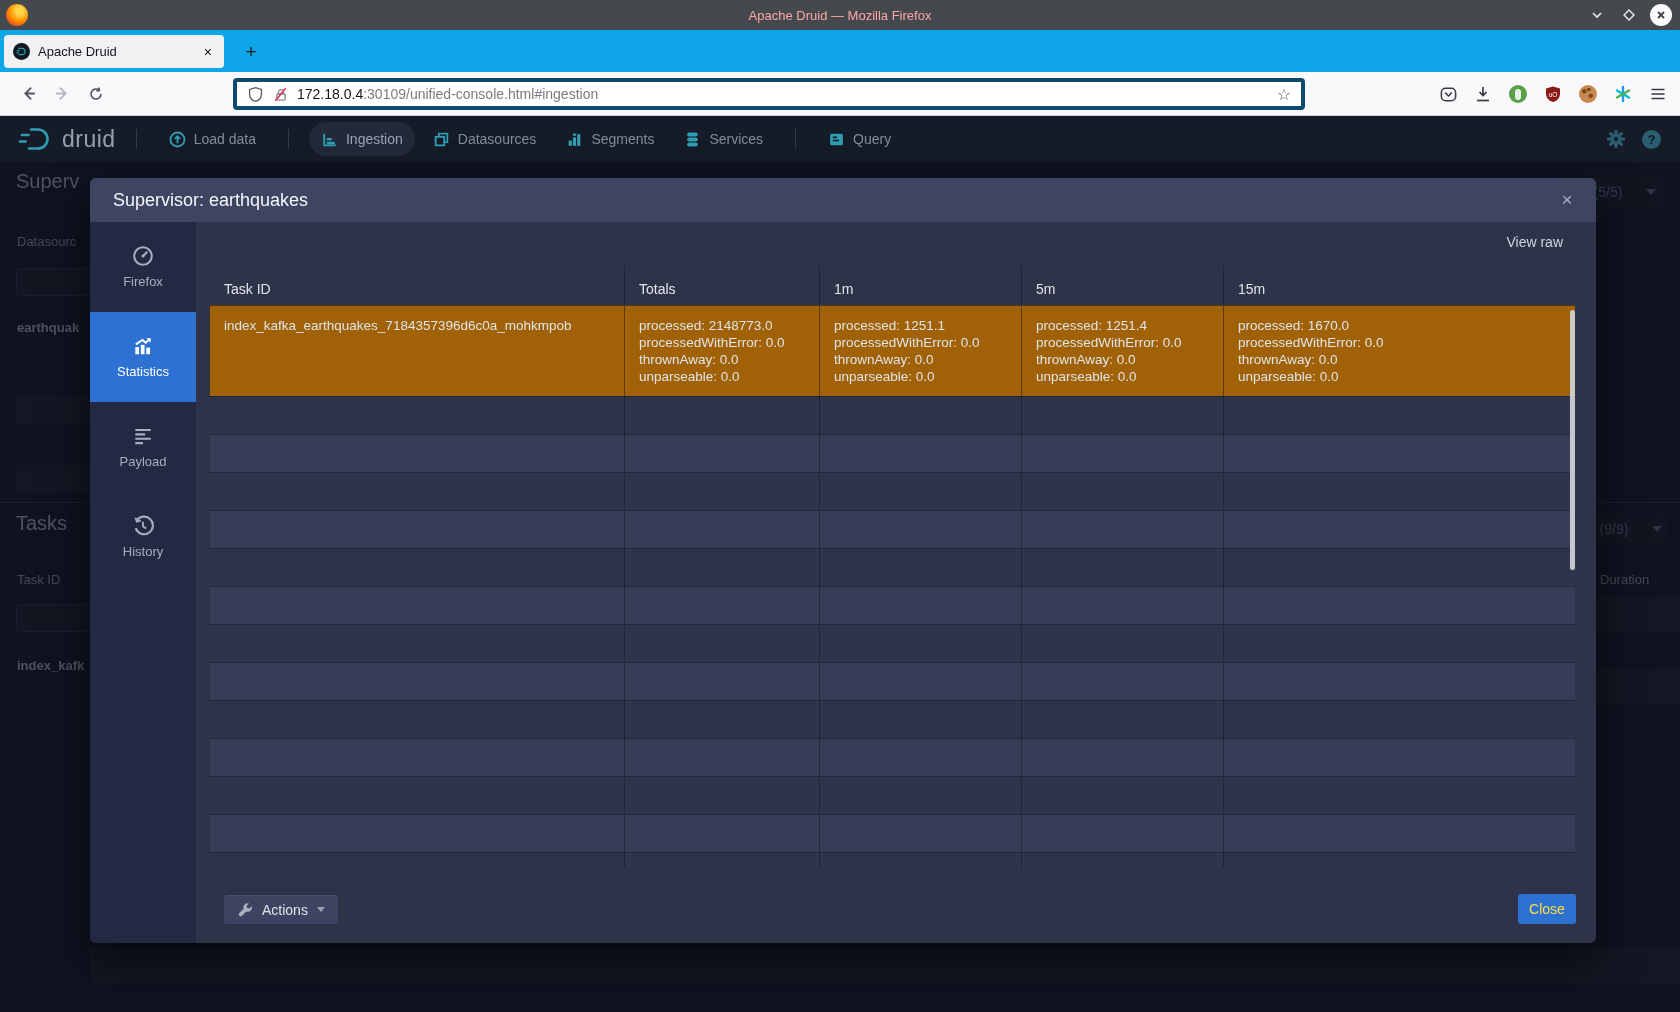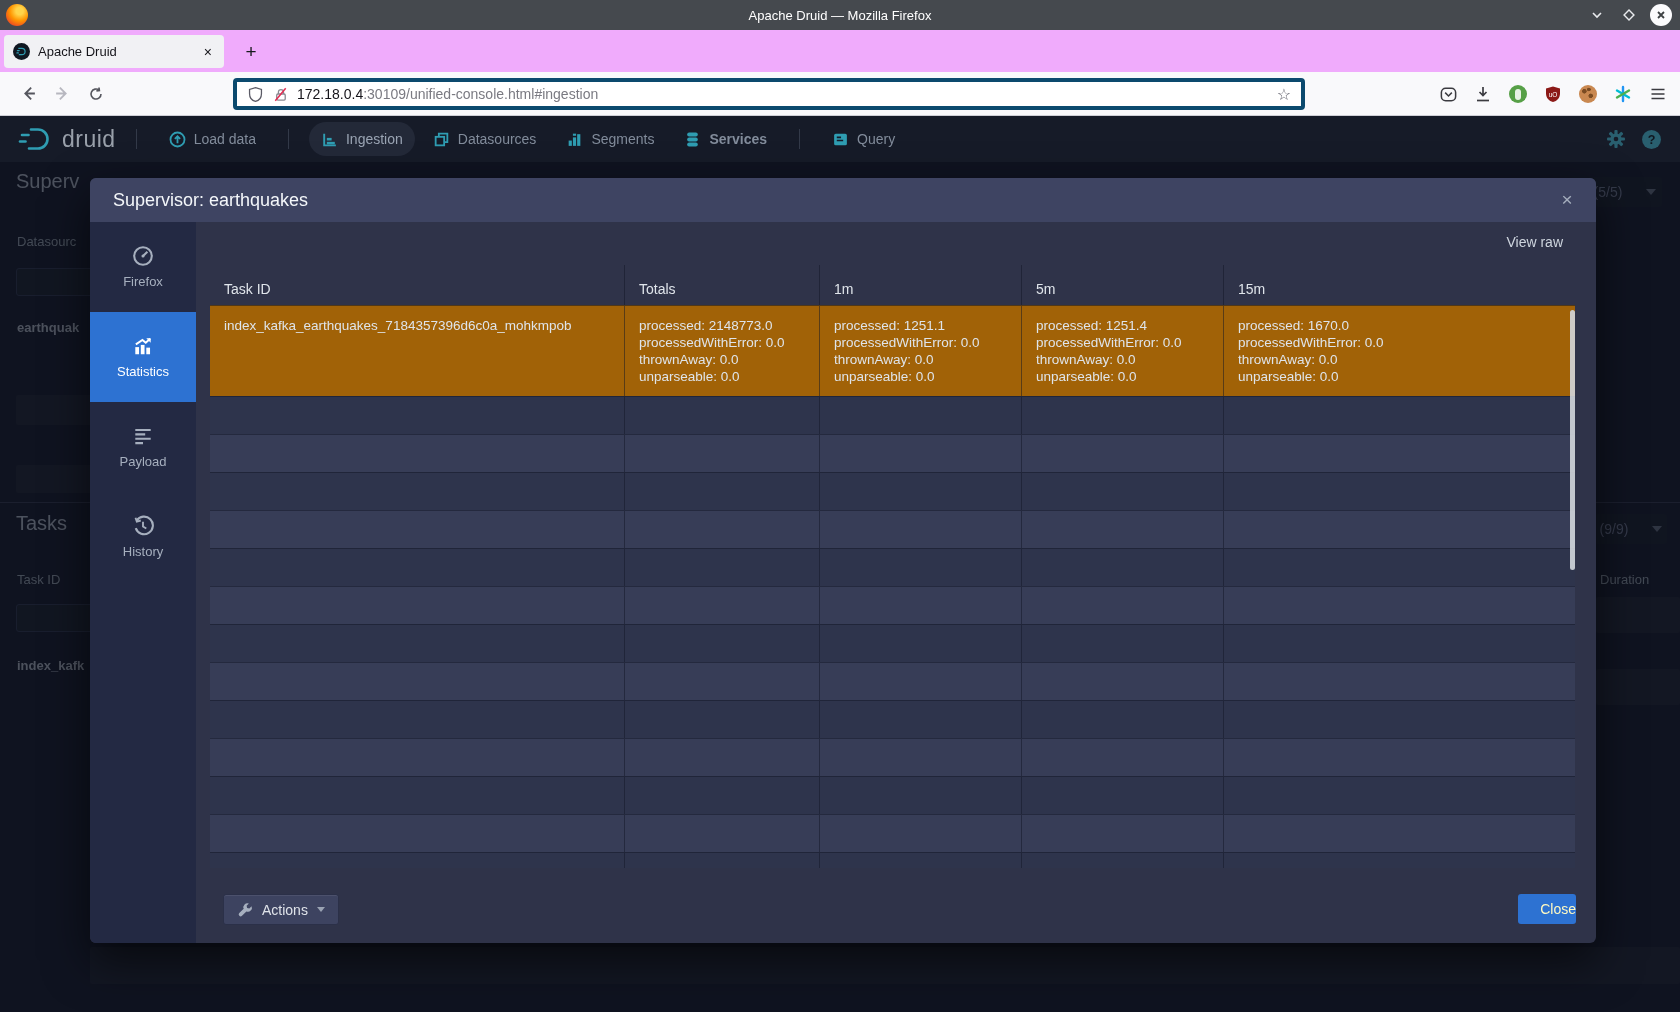--- a/index.html
+++ b/index.html
@@ -5,26 +5,26 @@
   * { margin:0; padding:0; box-sizing:border-box; }
   html,body { width:1680px; height:1012px; overflow:hidden; background:#1a2133;
               font-family:"Liberation Sans", sans-serif; }
   .abs { position:absolute; }
 
   
   .titlebar { position:absolute; left:0; top:0; width:1680px; height:30px; background:#45494e;
               display:flex; align-items:center; }
   .ff-logo { position:absolute; left:6px; top:4px; width:22px; height:22px; border-radius:50%;
              background:radial-gradient(circle at 62% 32%, #ffd54a 0 18%, #ff9500 48%, #f0561d 74%, #c23a59 100%); }
-  .win-title { width:100%; text-align:center; color:#ffffff; font-size:13px; }
+  .win-title { width:100%; text-align:center; color:#fca5a5; font-size:13px; }
   .win-controls { position:absolute; right:8px; top:0; height:30px; display:flex; align-items:center; gap:10px; }
   .win-btn { width:22px; height:22px; display:flex; align-items:center; justify-content:center; cursor:default; }
   .win-close { background:#fbfbfd; border-radius:50%; }
 
-  .tabbar { position:absolute; left:0; top:30px; width:1680px; height:42px; background:#f0abfc; }
+  .tabbar { position:absolute; left:0; top:30px; width:1680px; height:42px; background:#0ea5e9; }
   .tab { position:absolute; left:4px; top:5px; width:220px; height:33px; background:#f1f1f4; border-radius:4px;
          display:flex; align-items:center; padding:0 9px; }
   .tab-favicon { width:17px; height:17px; border-radius:50%; background:#101822; display:flex; align-items:center; justify-content:center; }
   .tab-label { font-size:13px; color:#15141a; margin-left:8px; flex:1; }
   .tab-close { color:#15141a; font-size:14px; padding:0 3px; }
   .newtab-btn { position:absolute; left:240px; top:11px; width:22px; height:22px; color:#17191c; font-size:19px;
                 display:flex; align-items:center; justify-content:center; }
 
   .toolbar { position:absolute; left:0; top:72px; width:1680px; height:44px; background:#f9f9fb;
              border-bottom:1px solid #cfcfd6; display:flex; align-items:center; }
@@ -96,21 +96,21 @@
   .trow.empty.dark { background:#2e344c; }
   .trow.empty.light { background:#373d57; }
   .vscroll { position:absolute; left:1360px; top:45px; width:5px; height:260px; background:#d3d7dd; border-radius:3px; opacity:0.9; }
 
   .actions-btn { position:absolute; left:133px; top:716px; height:31px; padding:0 13px; background:#3d4360;
                  border:1px solid #2b3048; border-radius:3px; box-shadow:inset 0 1px rgba(255,255,255,0.08);
                  display:flex; align-items:center; gap:9px; }
   .actions-btn .a-lbl { font-size:14px; color:#dfe3e9; }
   .a-caret { width:0; height:0; border-left:4.5px solid transparent; border-right:4.5px solid transparent; border-top:5.5px solid #9aa3b3; }
   .close-btn { position:absolute; left:1428px; top:716px; width:58px; height:30px; background:#2d72d2; border-radius:3px;
-               display:flex; align-items:center; justify-content:flex-end; font-size:14px; color:#fef9c3; }
+               display:flex; align-items:center; justify-content:center; font-size:14px; color:#fde047; }
 </style>
 </head>
 <body>
 
 <div class="titlebar">
   <div class="ff-logo"></div>
   <div class="win-title">Apache Druid — Mozilla Firefox</div>
   <div class="win-controls">
     <div class="win-btn">
       <svg width="14" height="14" viewBox="0 0 14 14">
@@ -255,21 +255,21 @@
   <div class="nav-item" style="margin-left:6px;">
     <svg width="17" height="17" viewBox="0 0 16 16">
         <rect x="2.5" y="9" width="3" height="5" fill="#2f9db2"></rect>
         <rect x="6.5" y="6" width="3" height="8" fill="#2f9db2"></rect>
         <rect x="10.5" y="3" width="3" height="11" fill="#2f9db2"></rect>
         <rect x="6.5" y="2.5" width="3" height="2" fill="#2f9db2"></rect>
       </svg>
     <span class="lbl">Segments</span>
   </div>
 
-  <div class="nav-item" style="margin-left:6px;font-weight:bold;">
+  <div class="nav-item" style="margin-left:6px;">
     <svg width="17" height="17" viewBox="0 0 16 16">
         <rect x="3" y="1.5" width="10" height="3.6" rx="1.8" fill="#2f9db2"></rect>
         <rect x="3" y="6.2" width="10" height="3.6" rx="1.8" fill="#2f9db2"></rect>
         <rect x="3" y="10.9" width="10" height="3.6" rx="1.8" fill="#2f9db2"></rect>
       </svg>
     <span class="lbl">Services</span>
   </div>
   <div class="vsep"></div>
 
   <div class="nav-item">

